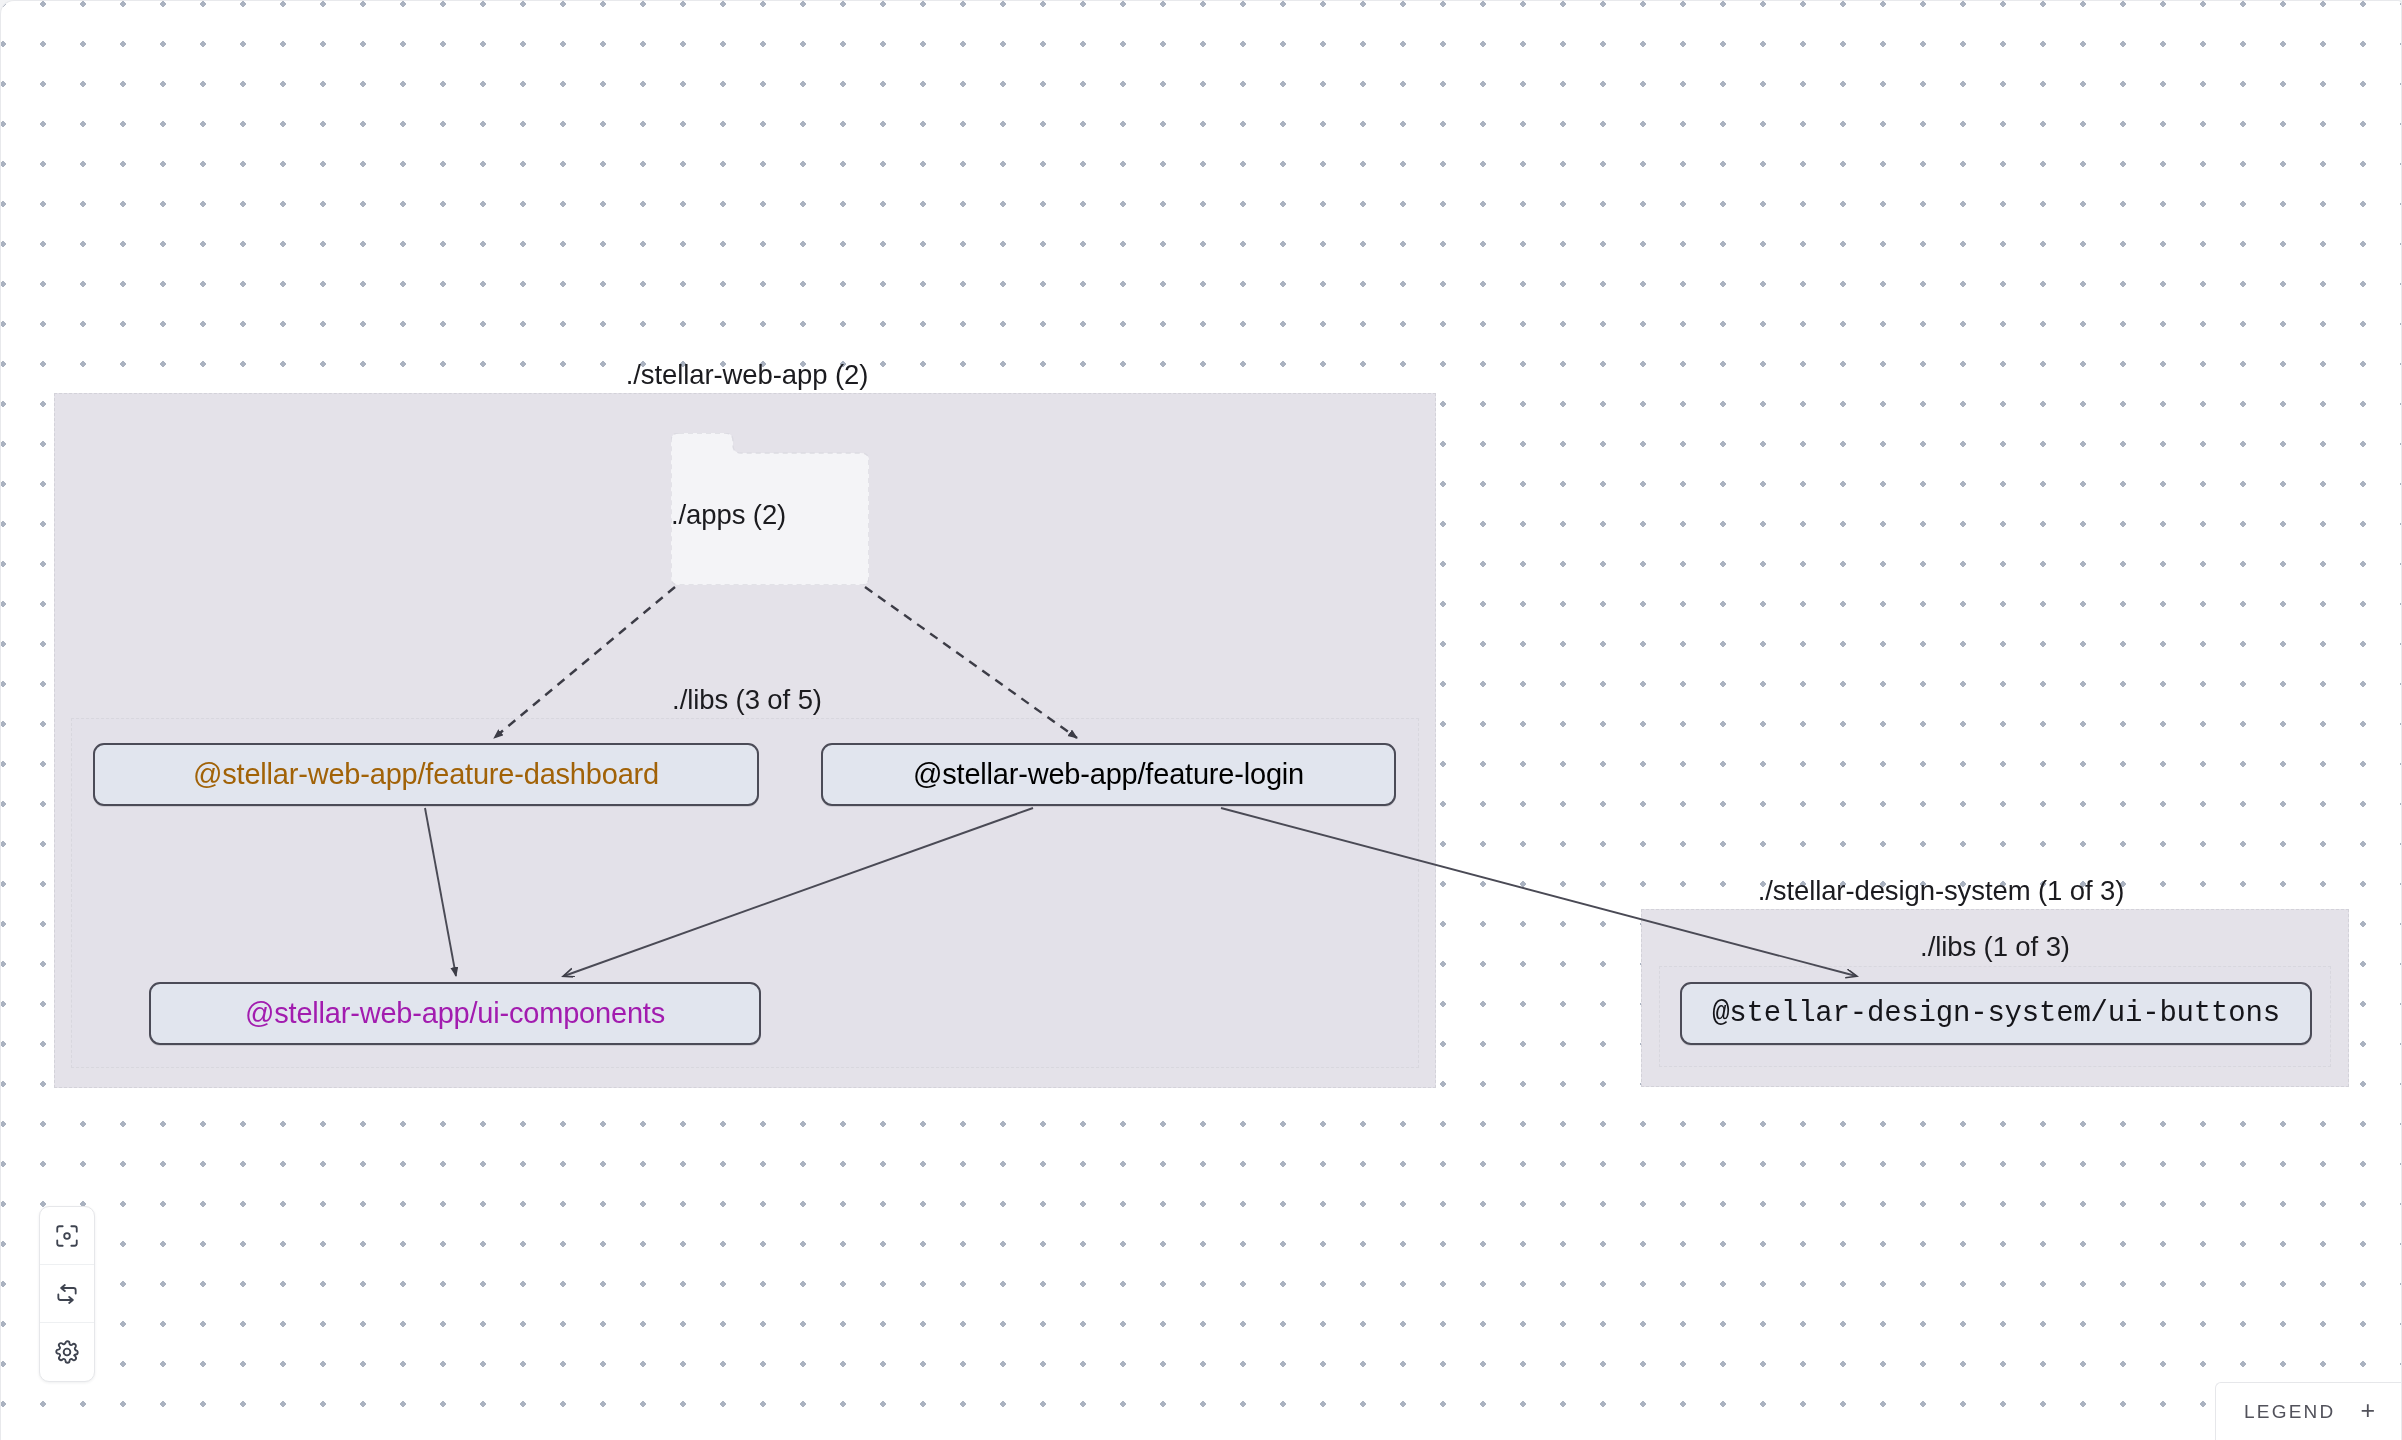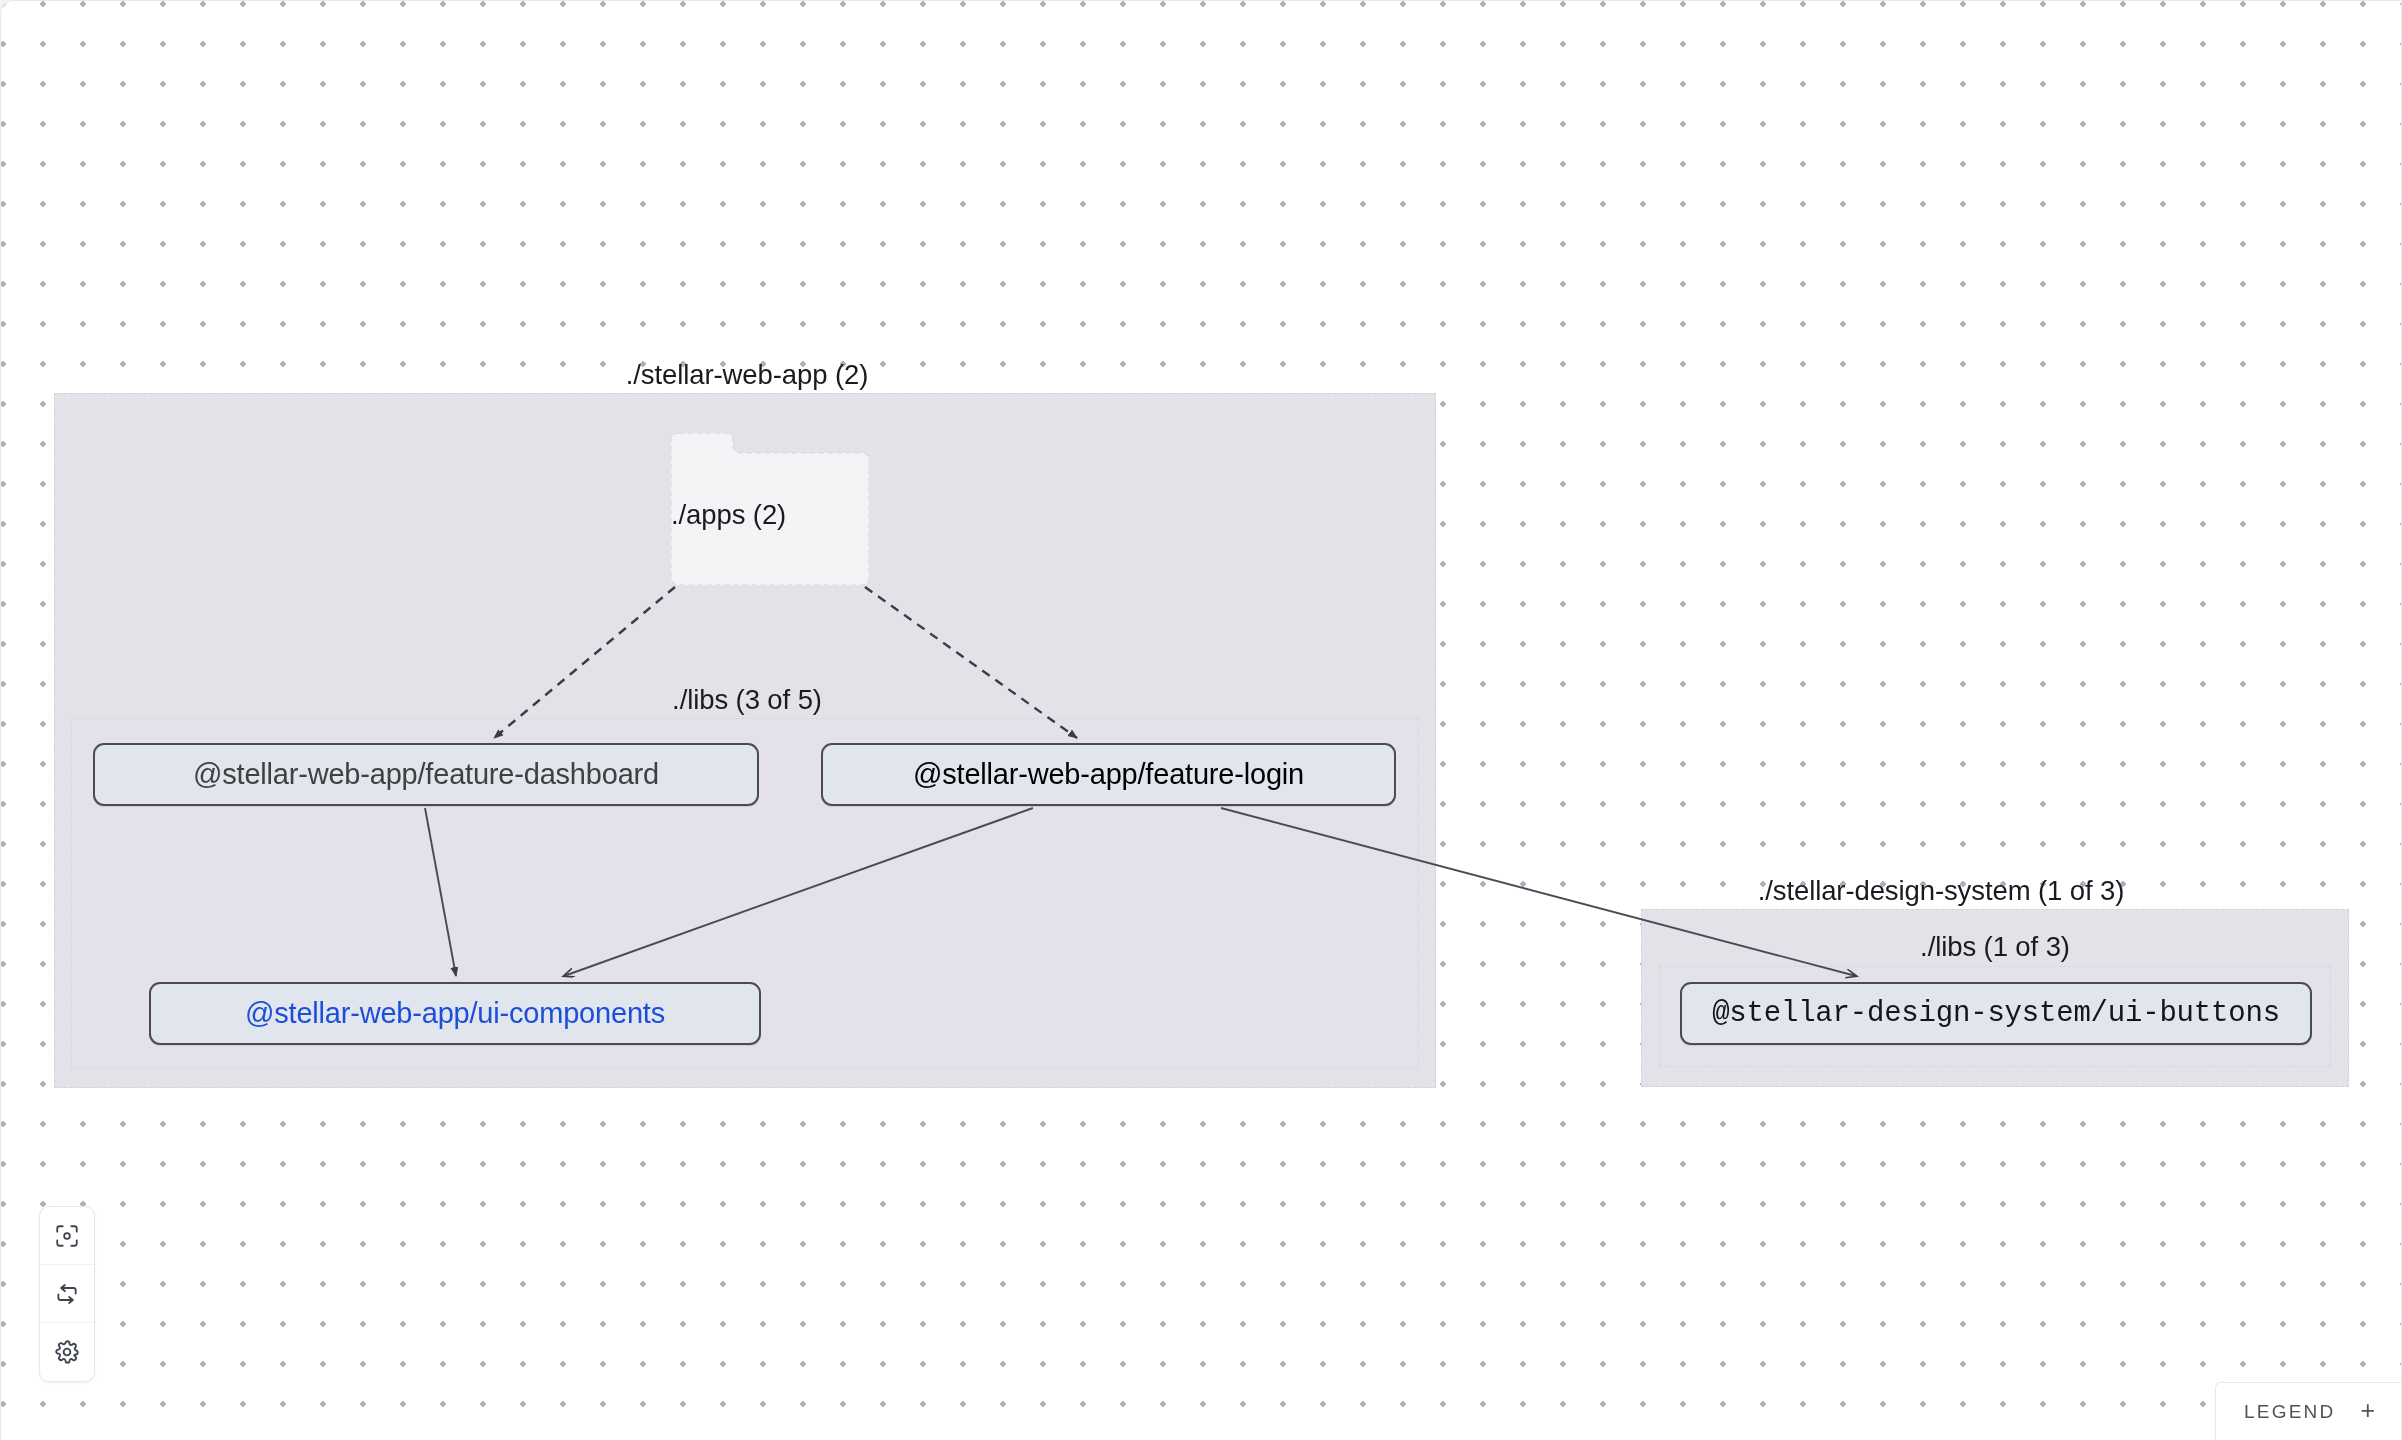--- a/index.html
+++ b/index.html
@@ -184,27 +184,27 @@
         <path d="M 674 586 L 493 737" fill="none" stroke="#3c3c46" stroke-width="2.4" stroke-dasharray="9 7" marker-end="url(#arrow-filled)"></path>
         <path d="M 864 586 L 1076 737" fill="none" stroke="#3c3c46" stroke-width="2.4" stroke-dasharray="9 7" marker-end="url(#arrow-filled)"></path>
         <path d="M 424 807 L 455 975" fill="none" stroke="#4a4a55" stroke-width="1.9" marker-end="url(#arrow-filled)"></path>
         <path d="M 1032 807 L 563 975" fill="none" stroke="#4a4a55" stroke-width="1.9" marker-end="url(#arrow-open)"></path>
         <path d="M 1220 807 L 1855 975" fill="none" stroke="#4a4a55" stroke-width="1.9" marker-end="url(#arrow-open)"></path>
       </g>
   </svg>
 
   <div id="nodes-layer">
       <div class="node" style="left: 92px; top: 742px; width: 666px; height: 63px; background: rgb(225, 229, 238); border-color: rgb(75, 75, 87);">
-        <span class="node-label" style="color: #404040; text-align: right;">@stellar-web-app/feature-dashboard</span>
+        <span class="node-label" style="color: #a16207; text-align: right;">@stellar-web-app/feature-dashboard</span>
       </div>
       <div class="node" style="left: 820px; top: 742px; width: 575px; height: 63px; background: rgb(225, 229, 238); border-color: rgb(75, 75, 87);">
         <span class="node-label" style="color: #000000;">@stellar-web-app/feature-login</span>
       </div>
       <div class="node" style="left: 148px; top: 981px; width: 612px; height: 63px; background: rgb(225, 229, 238); border-color: rgb(75, 75, 87);">
-        <span class="node-label" style="color: #1d4ed8;">@stellar-web-app/ui-components</span>
+        <span class="node-label" style="color: #a21caf;">@stellar-web-app/ui-components</span>
       </div>
       <div class="node" style="left: 1679px; top: 981px; width: 632px; height: 63px; background: rgb(225, 229, 238); border-color: rgb(75, 75, 87);">
         <span class="node-label" style="color: rgb(21, 21, 26); font-family: Liberation Mono, monospace;">@stellar-design-system/ui-buttons</span>
       </div>
     </div>
 
   <div id="toolbar">
     <button class="tool-btn" title="Focus graph">
       <span>
         <svg width="26" height="26" viewBox="0 0 24 24" fill="none" stroke="#3f4450" stroke-width="1.7" stroke-linecap="round" stroke-linejoin="round">

